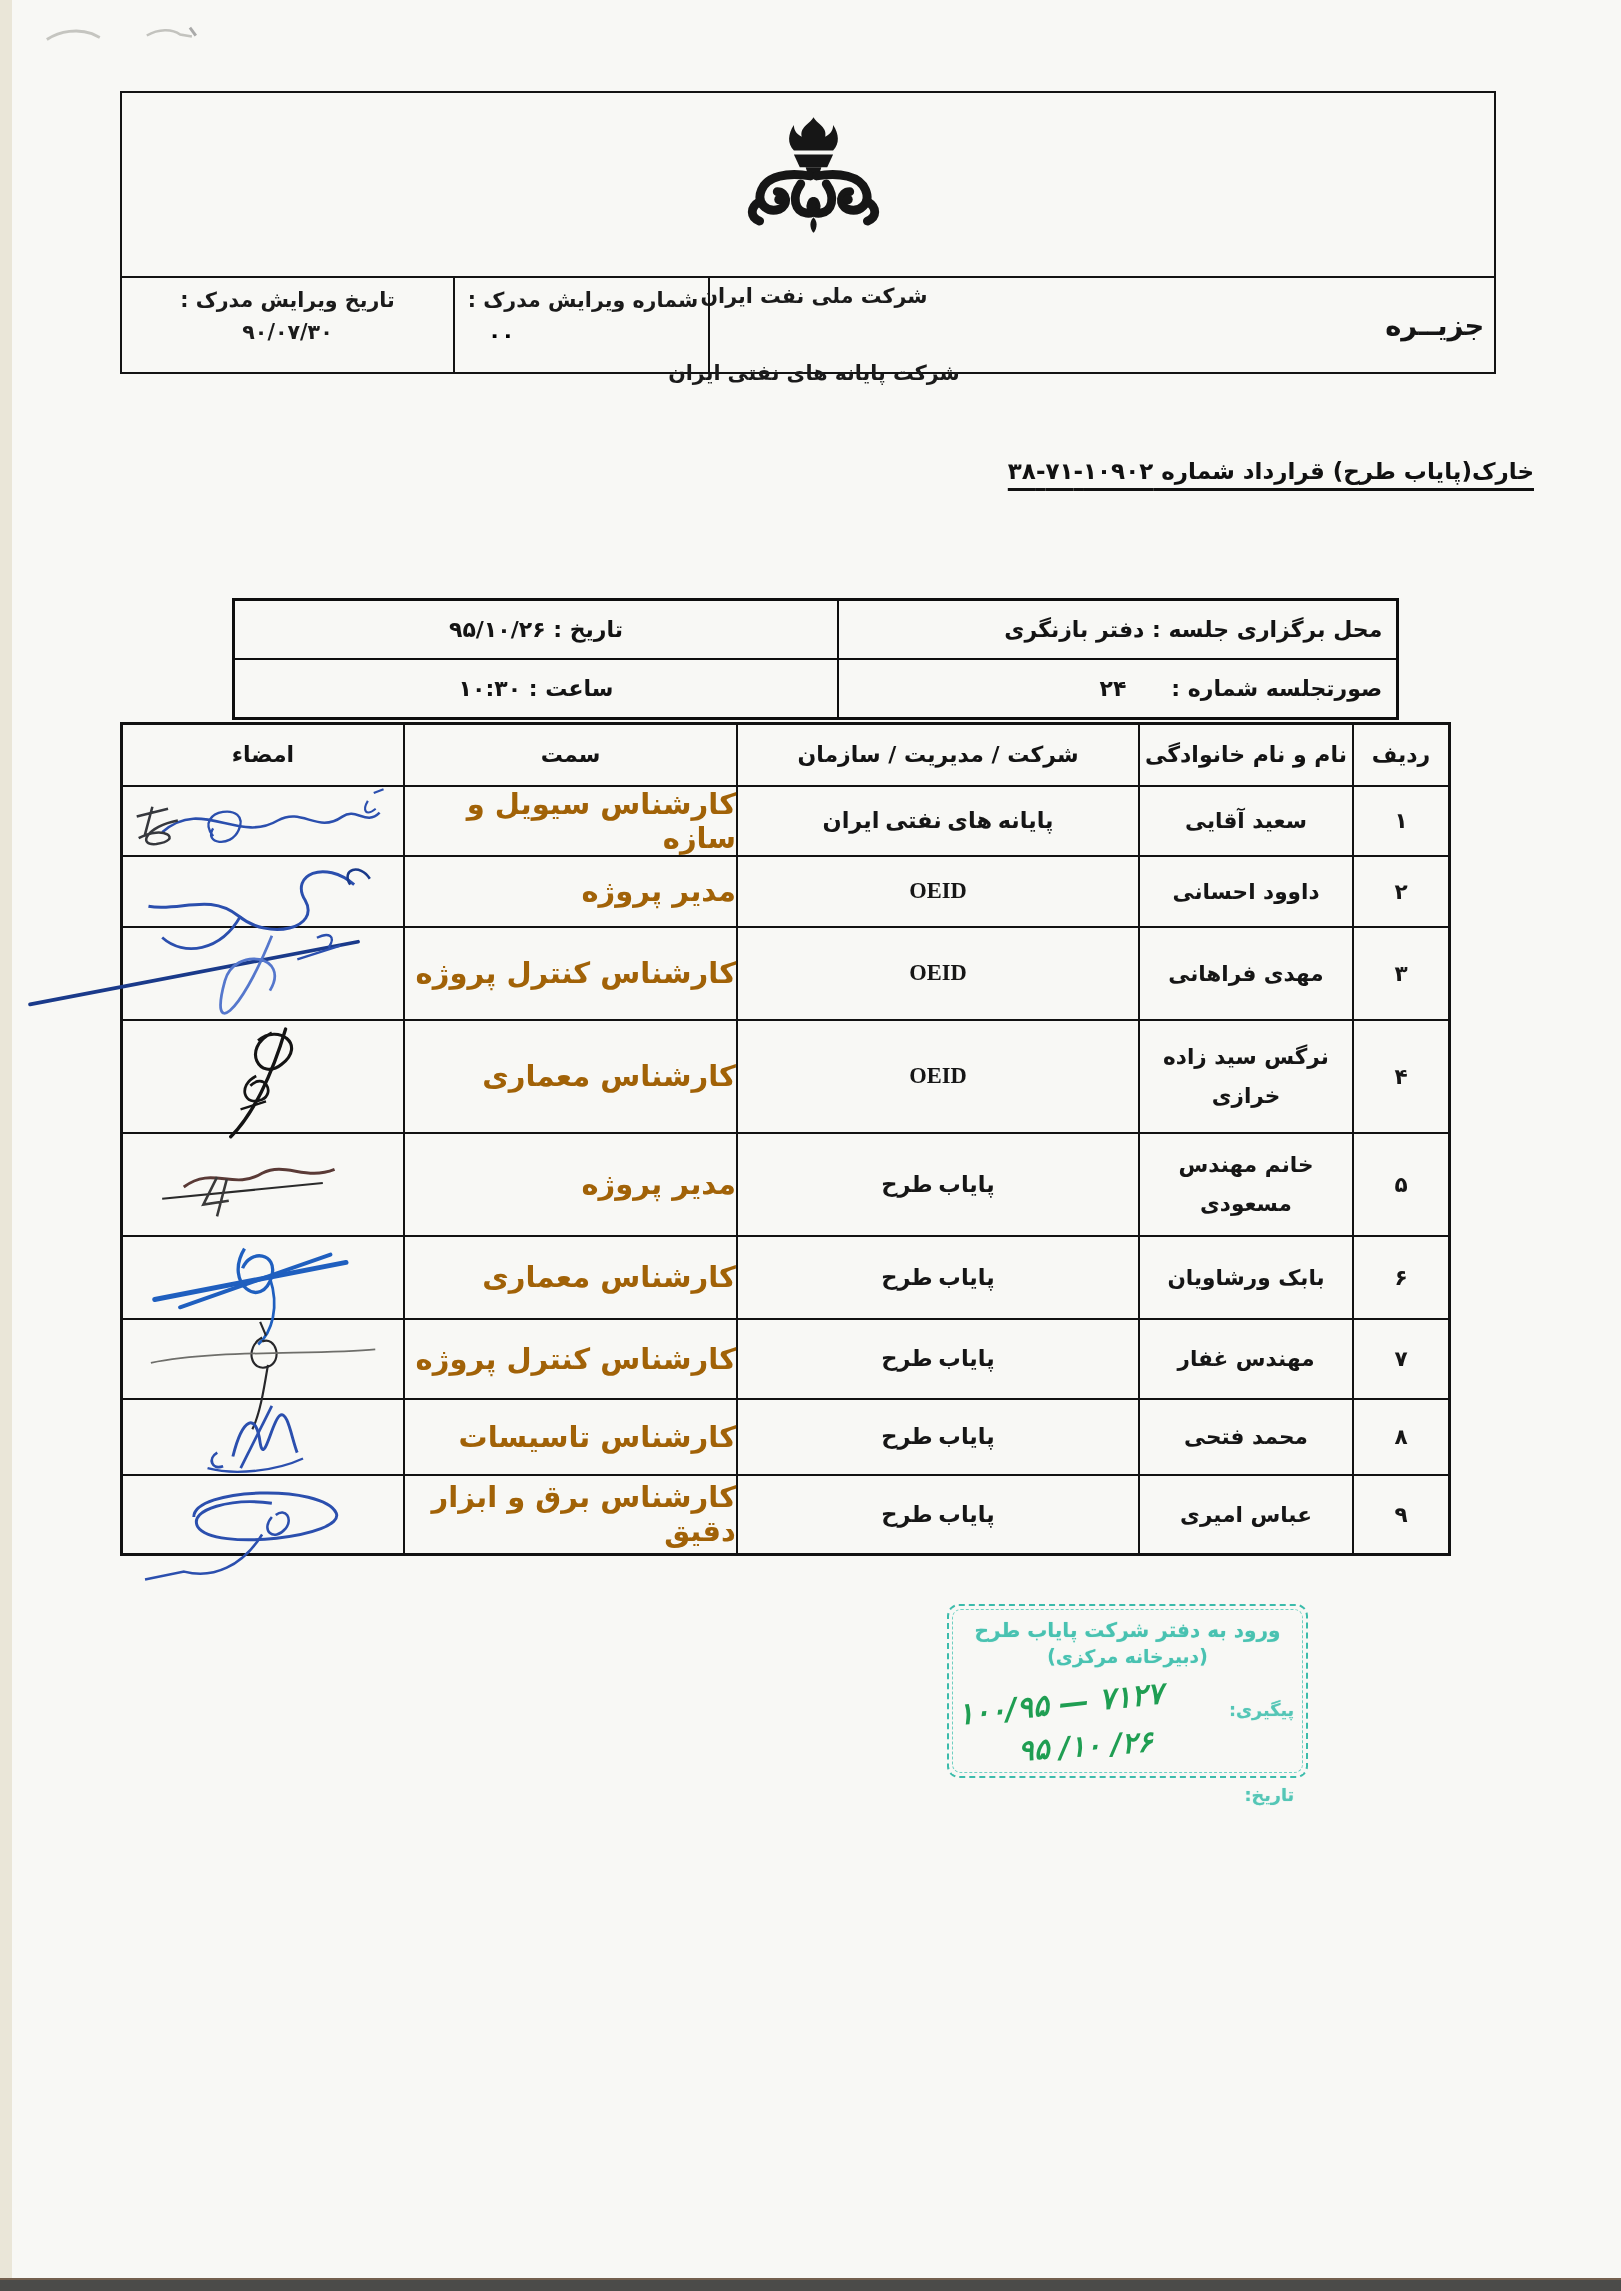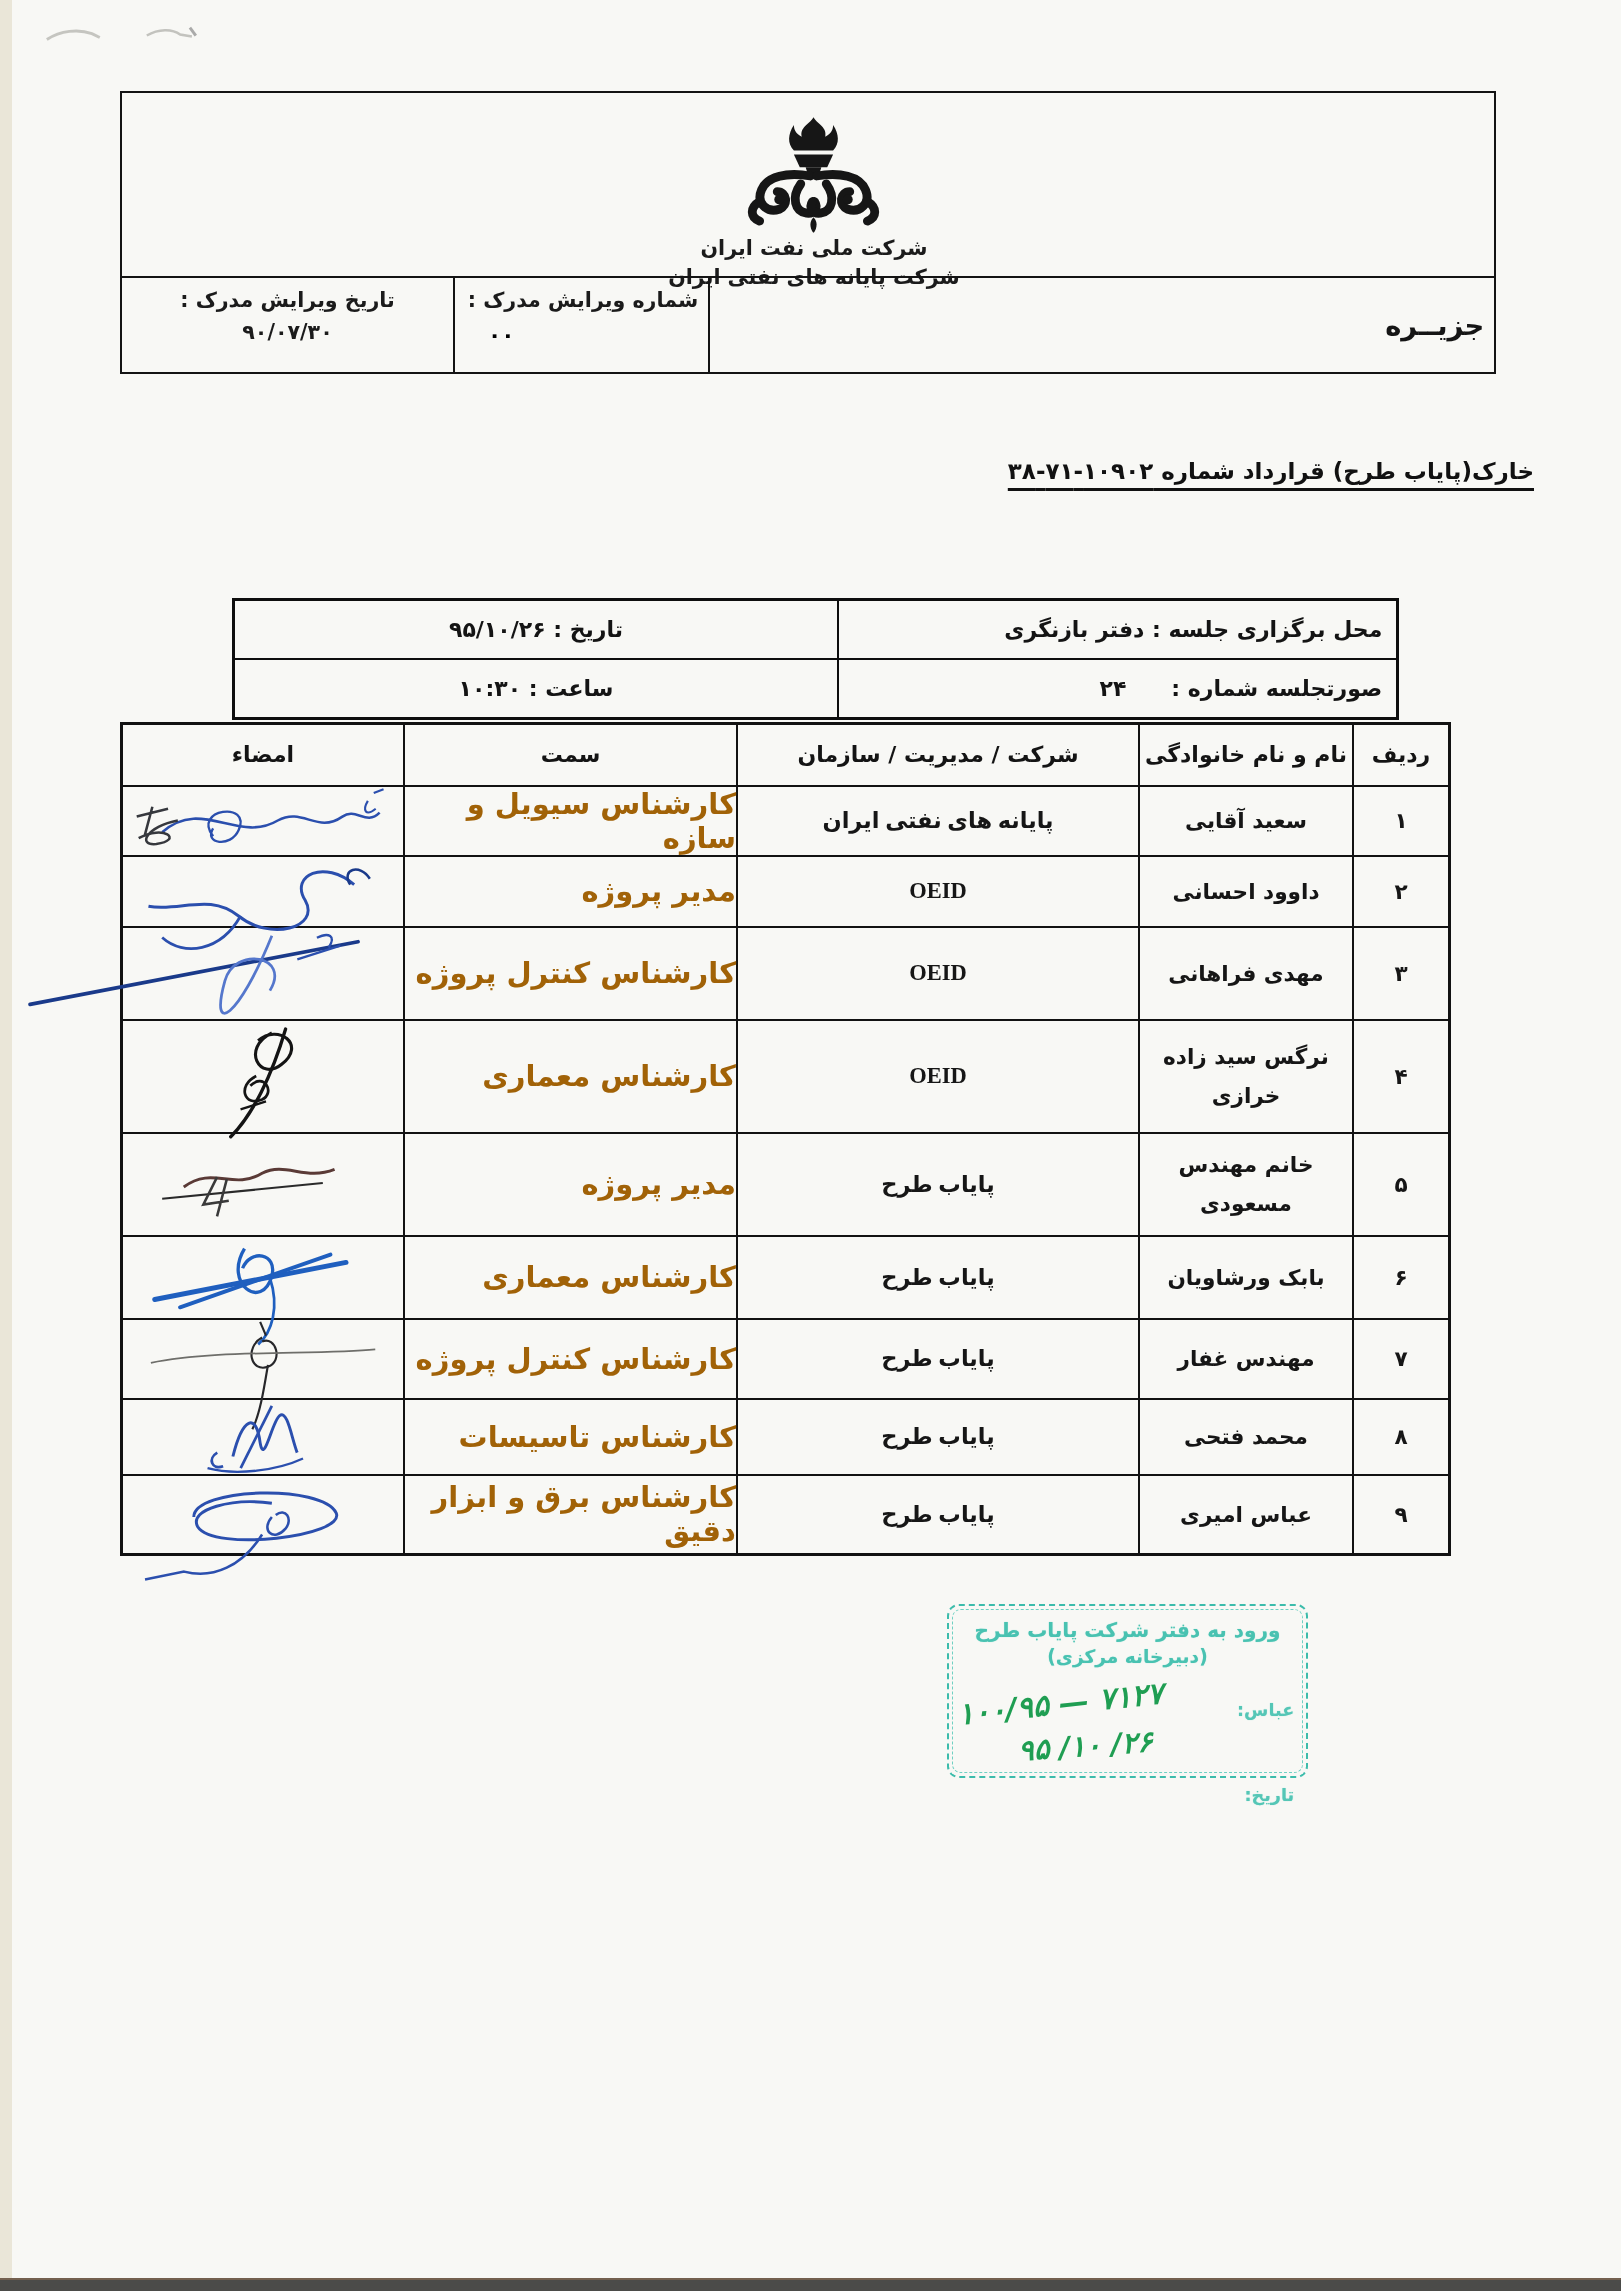--- a/index.html
+++ b/index.html
@@ -5,21 +5,21 @@
   html,body{margin:0;padding:0;}
   body{background:#d8d8d4;font-family:"DejaVu Sans",sans-serif;}
   .page{position:relative;width:1621px;height:2292px;background:#f8f8f5;overflow:hidden;}
   .scan-edge-left{position:absolute;left:0;top:0;width:11.8px;height:100%;background:#eae6d8;}
   .scan-edge-bottom{position:absolute;left:0;bottom:0;width:100%;height:11.8px;background:#4b4b49;border-top:2.9px solid #74604f;}
 
   
   .header-box{position:absolute;left:120px;top:91px;width:1376px;height:283px;border:2.9px solid #141414;box-sizing:border-box;}
   .logo-wrap{position:absolute;left:618px;top:21.6px;width:147px;height:120px;}
   .org-lines{position:absolute;left:447px;top:141px;width:490px;text-align:center;direction:rtl;}
-  .org-line{font-size:20.6px;font-weight:bold;color:#1b1b1b;line-height:29px;}
+  .org-line{font-size:20.6px;font-weight:bold;color:#1b1b1b;line-height:29px;margin-top:48px;}
   .header-bottom{position:absolute;left:0;right:0;bottom:0;height:96px;border-top:2.9px solid #141414;display:flex;box-sizing:border-box;}
   .hcell{box-sizing:border-box;height:100%;}
   .hcell-code{width:297px;border-right:2.9px solid #141414;display:flex;align-items:center;justify-content:center;
       font-style:italic;font-size:25.5px;color:#222;direction:ltr;font-family:"Liberation Sans","DejaVu Sans",sans-serif;}
   .hcell-revdate{width:333px;border-right:2.9px solid #141414;direction:rtl;text-align:center;padding-top:9.8px;}
   .hcell-revno{width:255px;border-right:2.9px solid #141414;direction:rtl;padding-top:9.8px;}
   .hcell-revdate .lbl,.hcell-revno .lbl{font-size:20.6px;font-weight:bold;color:#1b1b1b;}
   .hcell-revdate .val{font-size:20.6px;font-weight:bold;margin-top:7.8px;color:#1b1b1b;}
   .hcell-revno .lbl{display:block;text-align:right;padding-right:9.8px;}
   .hcell-revno .val{display:block;text-align:left;padding-left:33px;margin-top:9.8px;font-size:21.6px;font-weight:bold;}
@@ -288,21 +288,21 @@
         </svg>
       </td>
     </tr>
   </tbody>
     </table>
 
   <div class="stamp">
     <div class="stamp-inner"></div>
     <div class="s1">ورود به دفتر شرکت پایاب طرح</div>
     <div class="s2">(دبیرخانه مرکزی)</div>
-    <div class="lab lab-no">عباس:</div>
+    <div class="lab lab-no">پیگیری:</div>
     <div class="hand hand-no">۱۰۰/۹۵ — ۷۱۲۷</div>
     <div class="lab lab-date">تاریخ:</div>
     <div class="hand hand-date">۹۵ /۱۰ /۲۶</div>
   </div>
 
   <div class="scan-edge-bottom"></div>
 </div>
 
 
 </body></html>

